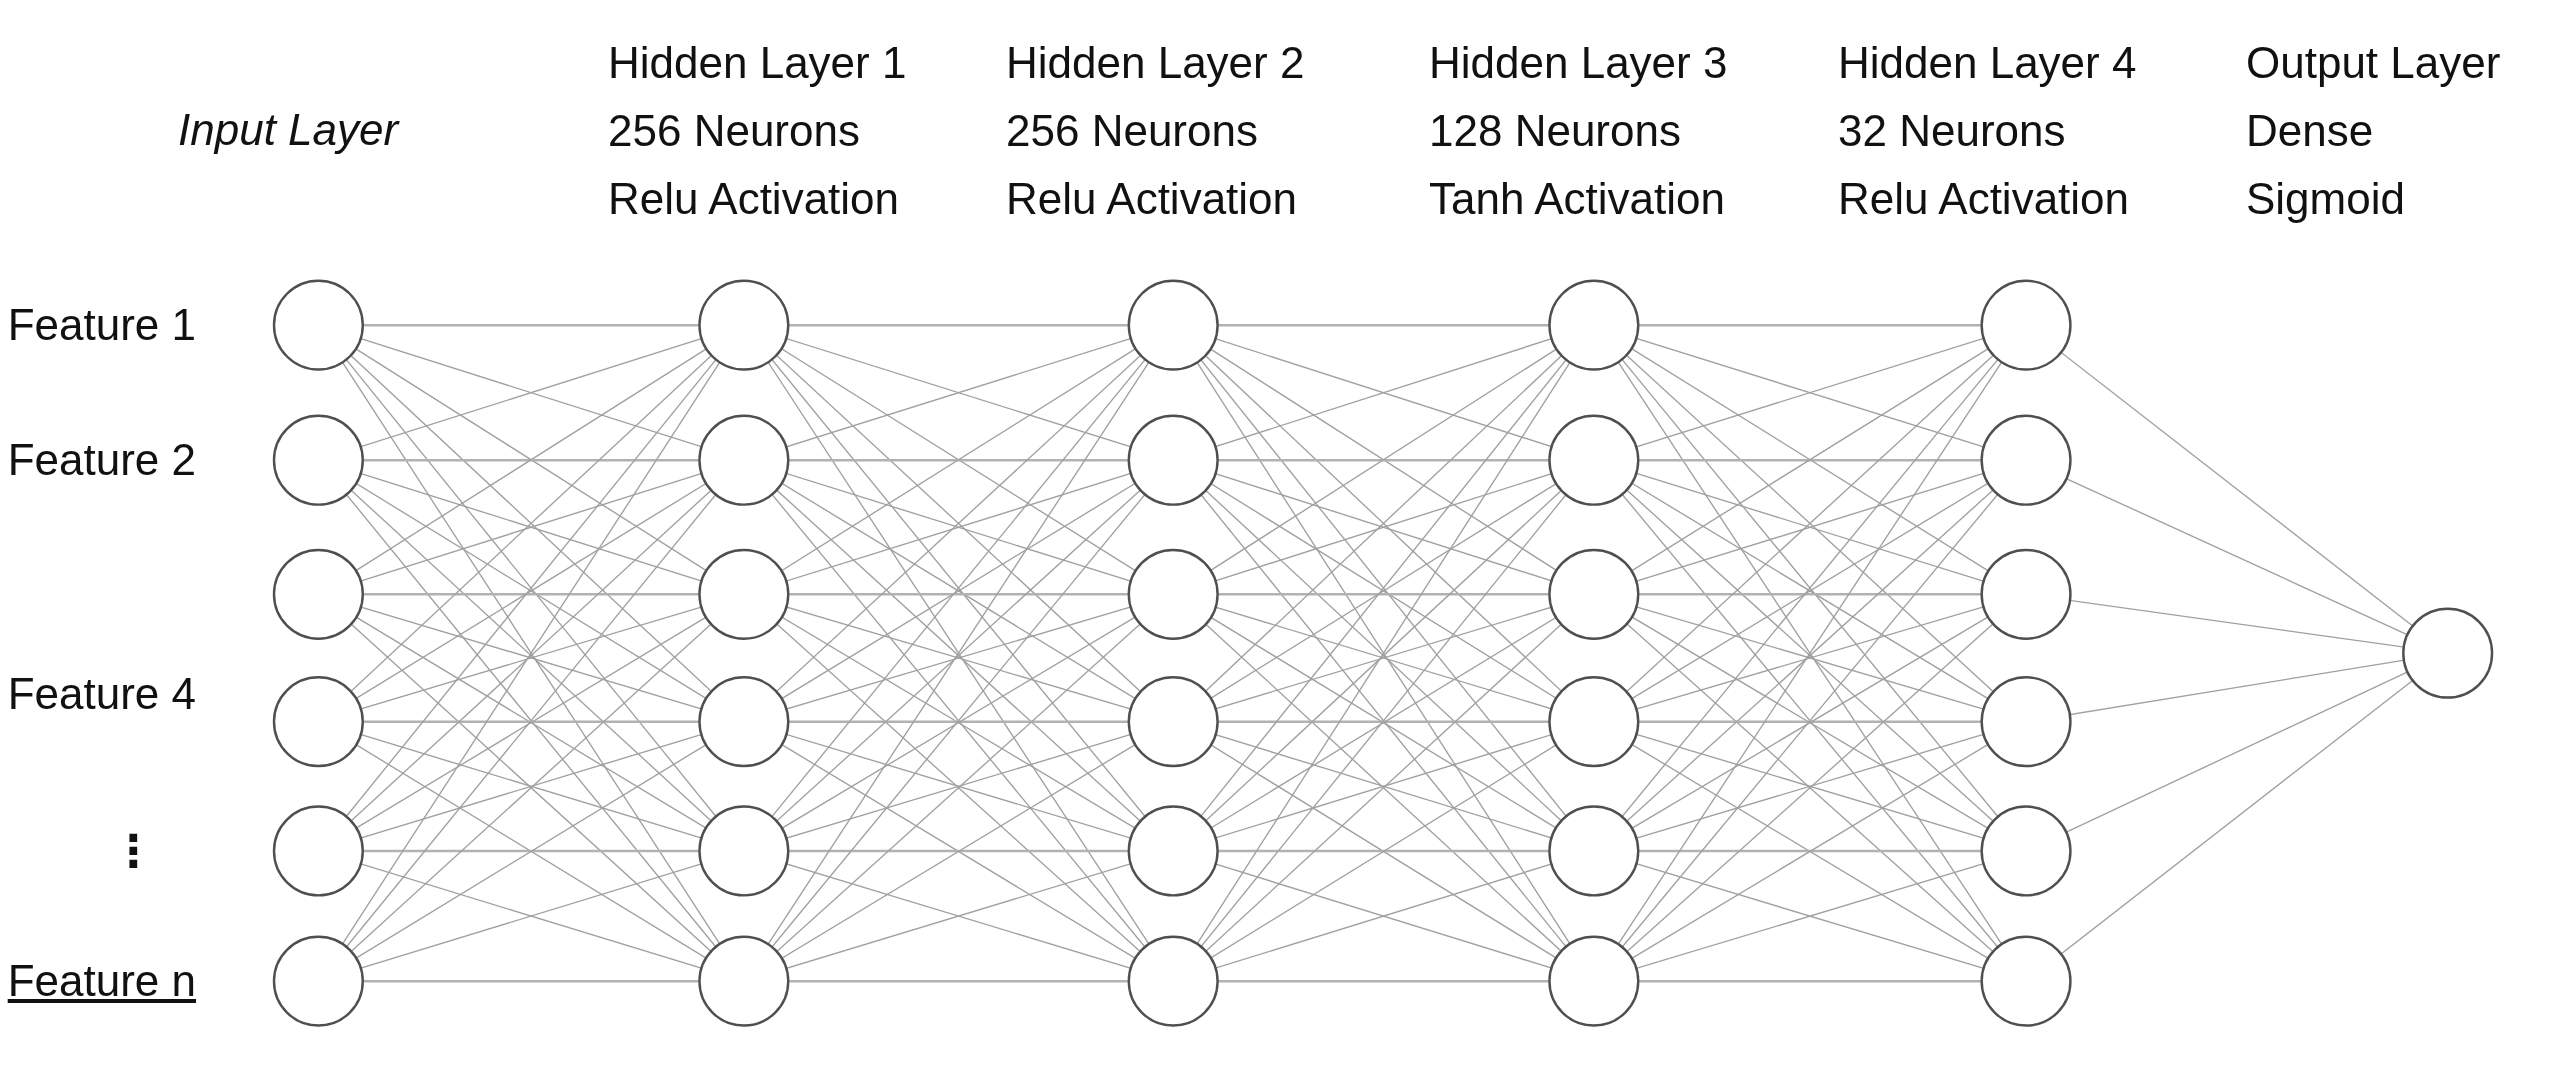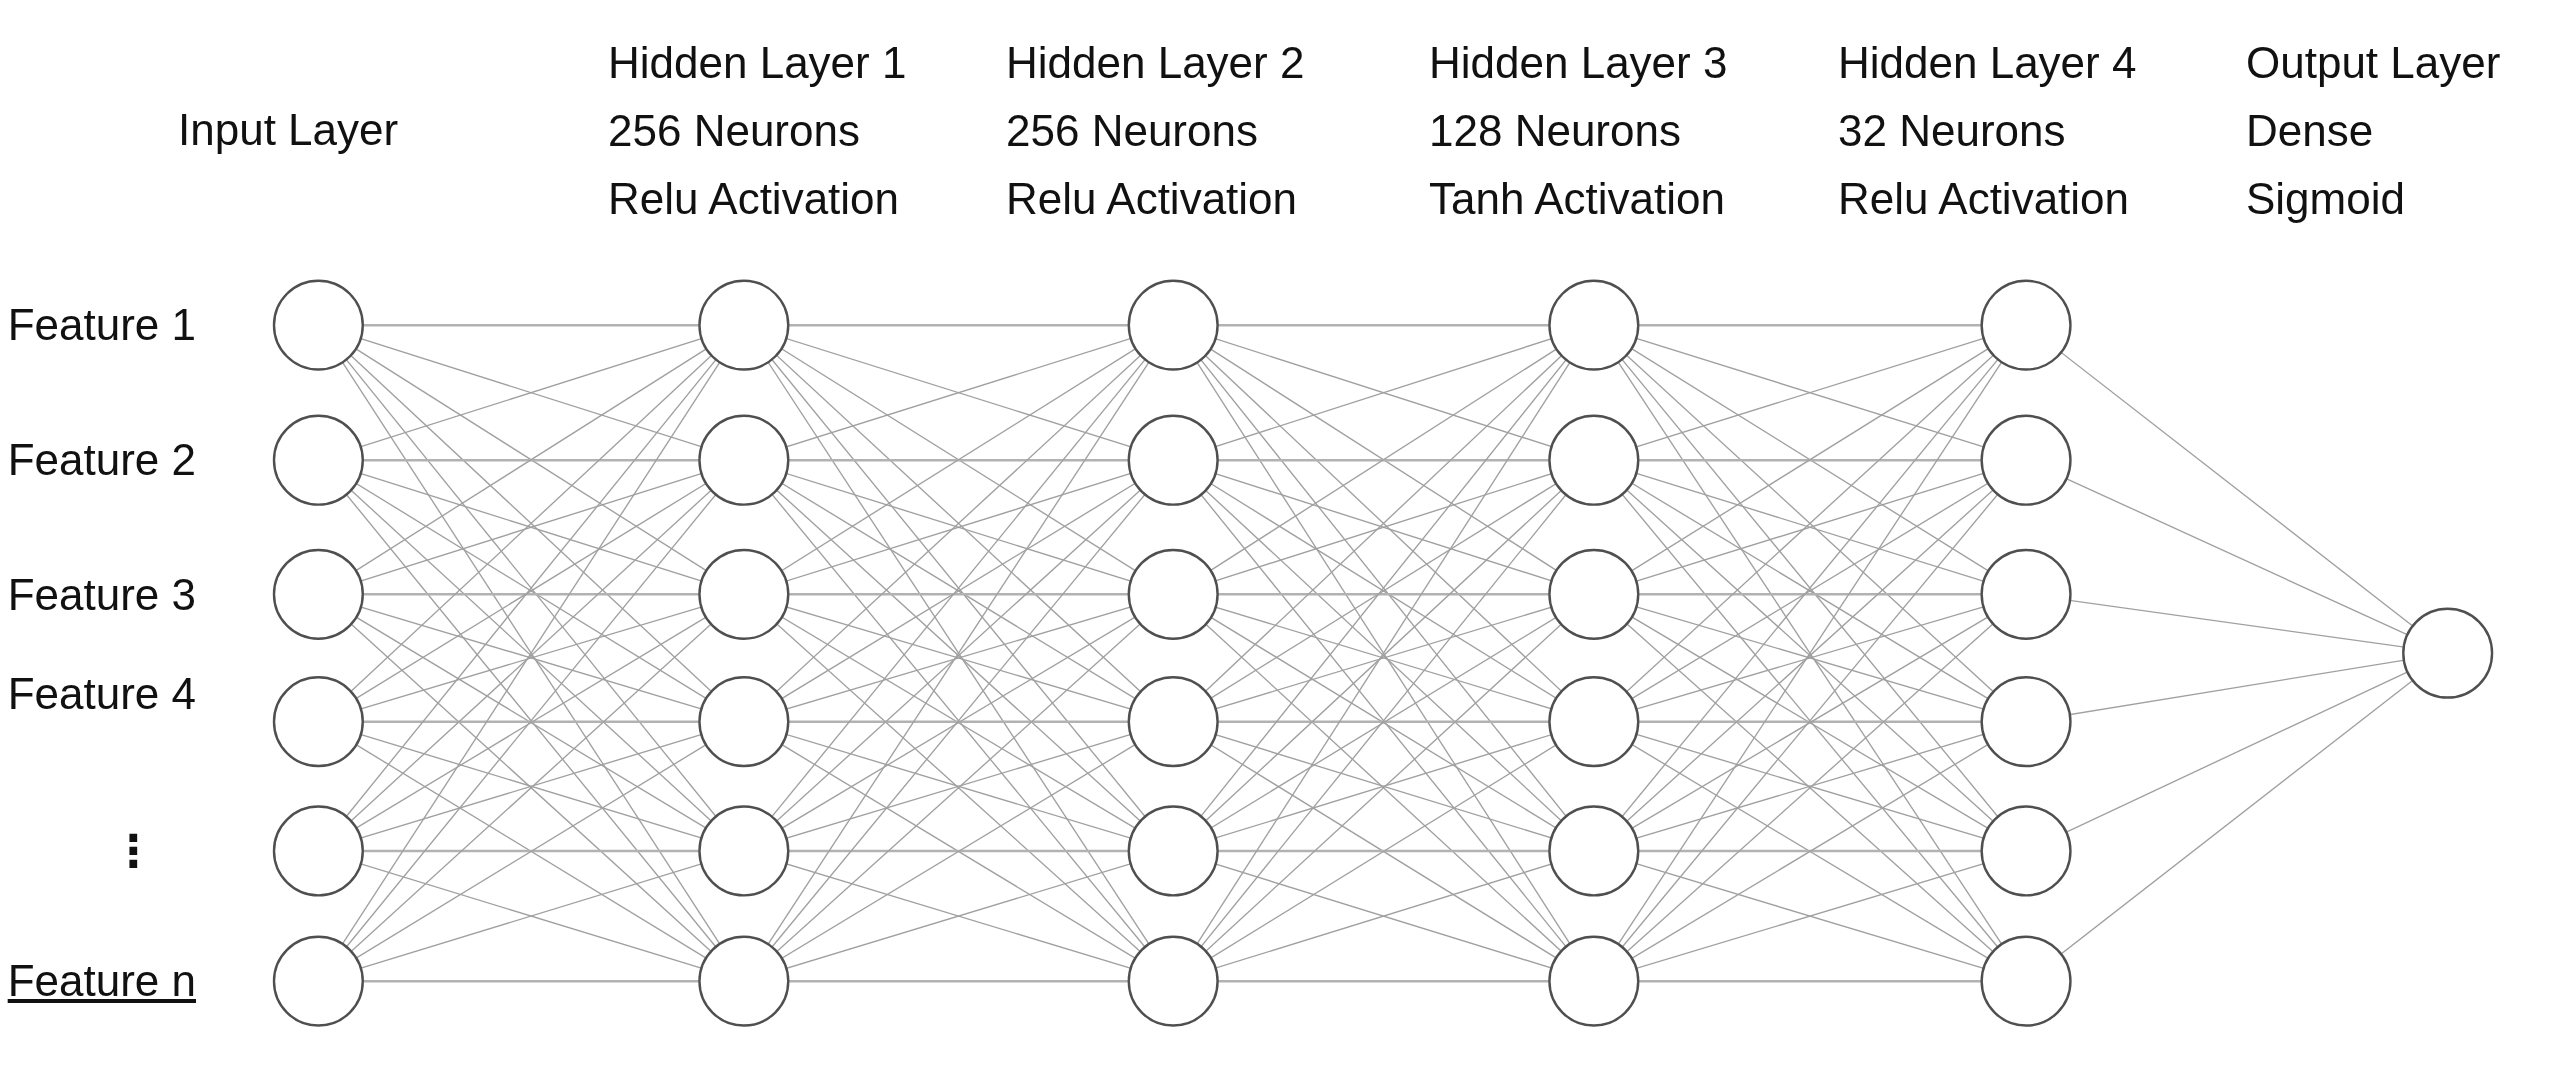--- a/index.html
+++ b/index.html
@@ -24,20 +24,21 @@
   .layer-header {
     position: absolute;
     top: 29px;
     font-size: 44px;
     line-height: 68px;
     white-space: nowrap;
     text-align: left;
   }
   .layer-header.single-line {
     top: 96px;
+    font-style: italic;
   }
   .node-label {
     position: absolute;
     left: 7.7px;
     width: 251px;
     text-align: left;
     font-size: 44px;
     line-height: 68px;
     white-space: nowrap;
   }
@@ -262,18 +263,17 @@
       <div>32 Neurons</div>
       <div>Relu Activation</div>
     </div>
     <div class="layer-header" style="left: 2246px;">
       <div>Output Layer</div>
       <div>Dense</div>
       <div>Sigmoid</div>
     </div>
     <div class="node-label" style="top: 291px;">Feature 1</div>
     <div class="node-label" style="top: 426px;">Feature 2</div>
-    <div class="node-label" style="top: 561px;">Feature 3</div>
     <div class="node-label" style="top: 660px;">Feature 4</div>
     <div class="node-label ellipsis" style="top: 817px;">⋮</div>
     <div class="node-label" style="top: 947px; text-decoration: underline;">Feature n</div>
   </div>
 
 
 </body></html>

